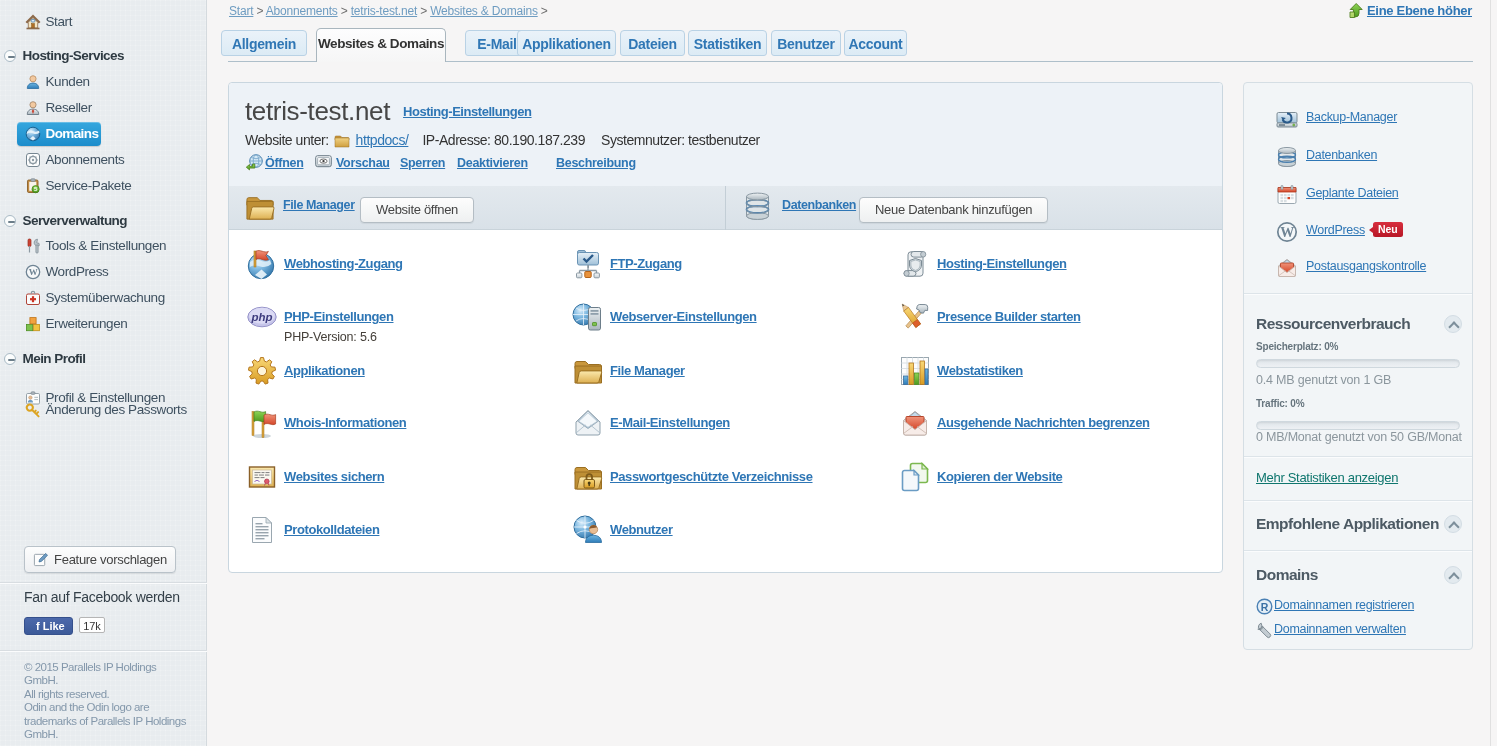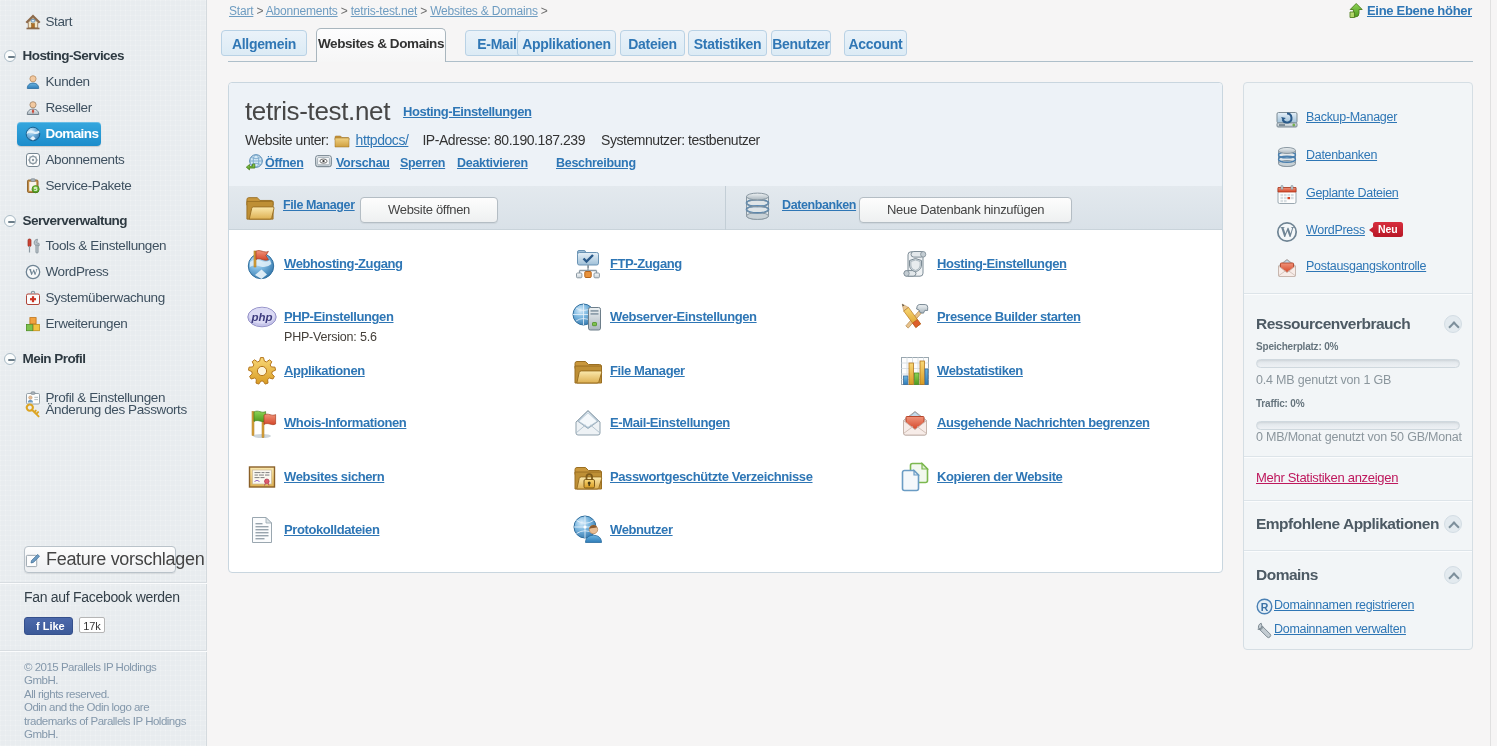--- a/index.html
+++ b/index.html
@@ -21,21 +21,21 @@
 .snav .ic { position:absolute; left:0; top:2px; width:16px; height:16px; }
 .snav .ic svg { display:block; }
 .snav .lb { margin-left:20.5px; }
 .group { font-weight:bold; color:#2e3a42; font-size:13.5px; letter-spacing:-0.55px; }
 .selbox { position:absolute; left:17px; top:122px; width:84px; height:24px; border-radius:4px;
   background:linear-gradient(#36a7de,#1b8ccb); box-shadow:inset 0 1px 0 rgba(255,255,255,.25), 0 1px 1px rgba(0,0,0,.15); }
 .minus { width:12px; height:12px; border-radius:50%; background:#fbfdfd; border:1px solid #a9bac5; position:absolute; }
 .minus:after { content:""; position:absolute; left:2.5px; top:5px; width:7px; height:2px; background:#6b7d89; border-radius:1px; }
 
 #featbtn { position:absolute; left:24px; top:546px; width:152px; height:27px; border:1px solid #b9c2c9; border-radius:4px;
-  background:linear-gradient(#fdfdfd,#eef0f2); box-shadow:0 1px 1px rgba(0,0,0,.08); color:#444; font-size:18px; letter-spacing:-0.3px;
+  background:linear-gradient(#fdfdfd,#eef0f2); box-shadow:0 1px 1px rgba(0,0,0,.08); color:#444; font-size:13px; letter-spacing:-0.3px;
   line-height:25px; text-align:center; white-space:nowrap; }
 .sideline { position:absolute; left:0; width:207px; height:1px; background:#d8dde1; box-shadow:0 1px 0 #fbfcfd; }
 #fanlabel { position:absolute; left:24px; top:589px; color:#333f48; font-size:14px; letter-spacing:-0.3px; }
 #fblike { position:absolute; left:24px; top:617px; width:49px; height:18px; background:linear-gradient(#4c69ab,#3b5998); border-radius:3px; border:1px solid #35508c; color:#fff; font-weight:bold; font-size:11px; line-height:17px; }
 #fbcount { position:absolute; left:79px; top:617px; width:26px; height:16px; border:1px solid #b5b5b5; background:#fff; border-radius:2px; font-size:11px; color:#333; text-align:center; line-height:16px; }
 #copyright { position:absolute; left:24px; top:661px; width:180px; color:#8498ab; font-size:11.5px; line-height:13.4px; letter-spacing:-0.5px; white-space:nowrap; }
 
 
 #crumbs { position:absolute; left:229px; top:4px; font-size:12px; letter-spacing:-0.2px; color:#707070; }
 #crumbs a { color:#6e9cc1; }
@@ -56,21 +56,21 @@
   border:1px solid #c9d6df; border-radius:4px; }
 #phead { position:absolute; left:0; top:0; width:993px; height:103px; background:#edf2f7; border-radius:4px 4px 0 0; }
 #ptool { position:absolute; left:0; top:103px; width:993px; height:44px; background:linear-gradient(#e3e9ee,#d9e1e8); border-bottom:1px solid #c9d3da; }
 #ptool .vsep { position:absolute; left:496px; top:0; width:1px; height:44px; background:#c3ced6; }
 #title { position:absolute; left:16px; top:13px; font-size:26px; letter-spacing:-0.35px; color:#474747; }
 #title a { font-size:13px; letter-spacing:-0.45px; font-weight:bold; margin-left:13px; vertical-align:4px; }
 #inforow { position:absolute; left:16px; top:49px; font-size:14px; letter-spacing:-0.45px; color:#333; }
 #linkrow { position:absolute; left:16px; top:73px; width:700px; height:18px; font-size:12.5px; letter-spacing:-0.3px; font-weight:bold; }
 #linkrow .lic { display:inline-block; vertical-align:-4px; margin-right:4px; }
 .btn { display:inline-block; white-space:nowrap; height:26px; border:1px solid #b4bdc4; border-radius:4px; background:linear-gradient(#fdfdfd,#eef0f1);
-  color:#444; font-size:13px; letter-spacing:-0.3px; line-height:24px; padding:0 27px; box-shadow:0 1px 1px rgba(0,0,0,.06); }
+  color:#444; font-size:13px; letter-spacing:-0.3px; line-height:24px; padding:0 15px; box-shadow:0 1px 1px rgba(0,0,0,.06); }
 
 
 .gitem { position:absolute; }
 .gitem svg { position:absolute; left:0; top:-4px; }
 .gitem .gt { position:absolute; left:38px; top:4px; font-weight:bold; font-size:13px; letter-spacing:-0.4px; white-space:nowrap; }
 .gitem .sub { position:absolute; left:38px; top:25px; font-size:12.5px; letter-spacing:-0.2px; color:#45403a; font-weight:normal; white-space:nowrap; }
 
 
 #rpanel { position:absolute; left:1243px; top:82px; width:230px; height:568px; background:#f2f5f7;
   border:1px solid #d5dee4; border-radius:4px; }
@@ -255,21 +255,21 @@
       <path d="M1 9 h4.5 v5.5 h-4.5z" fill="#b5d96a" stroke="#4e7d1e" stroke-width="0.9" opacity="0.95"></path>
     </svg><a href="#">Eine Ebene höher</a></div>
 
 <div id="tabline"></div>
 <div class="tab" style="left:221px; width:86px;">Allgemein</div>
 <div id="tabactive">Websites &amp; Domains</div>
 <div class="tab" style="left:465px; width:64px;">E-Mail</div>
 <div class="tab" style="left:517px; width:99px;">Applikationen</div>
 <div class="tab" style="left:620px; width:65px;">Dateien</div>
 <div class="tab" style="left:688px; width:79px;">Statistiken</div>
-<div class="tab" style="left:771px; width:60px;">Benutzer</div>
+<div class="tab" style="left:771px; width:70px;">Benutzer</div>
 <div class="tab" style="left:844px; width:63px;">Account</div>
 
 <div id="panel">
   <div id="phead"></div>
   <div id="ptool">
       <div class="vsep"></div>
     </div>
   <div id="title">tetris-test.net<a href="#">Hosting-Einstellungen</a></div>
   <div id="inforow">Website unter: <svg width="16" height="14" viewBox="0 0 32 28" style="vertical-align:-3px; margin:0 2px;">
         <path d="M2 6 a2 2 0 0 1 2-2 h9 l3 3 h12 a2 2 0 0 1 2 2 v3 H2z" fill="#c9973c" stroke="#9a6f22"></path>
@@ -559,21 +559,21 @@
   <div class="rdiv" style="top:210px;"></div>
   <div class="rhead" style="top:232px;">Ressourcenverbrauch</div>
   <div class="chev" style="top:232px;"></div>
   <div class="mlabel" style="top:258px;">Speicherplatz: 0%</div>
   <div class="meter" style="top:276px;"></div>
   <div class="mgray" style="top:290px;">0.4 MB genutzt von 1 GB</div>
   <div class="mlabel" style="top:315px;">Traffic: 0%</div>
   <div class="meter" style="top:338px;"></div>
   <div class="mgray" style="top:347px;">0 MB/Monat genutzt von 50 GB/Monat</div>
   <div class="rdiv" style="top:373px;"></div>
-  <div class="abs" style="left:12px; top:387px; font-size:13px; letter-spacing:-0.3px;"><a href="#" style="color:#be185d;">Mehr Statistiken anzeigen</a></div>
+  <div class="abs" style="left:12px; top:387px; font-size:13px; letter-spacing:-0.3px;"><a href="#" style="color:#0f766e;">Mehr Statistiken anzeigen</a></div>
   <div class="rdiv" style="top:417px;"></div>
   <div class="rhead" style="top:432px;">Empfohlene Applikationen</div>
   <div class="chev" style="top:432px;"></div>
   <div class="rdiv" style="top:467px;"></div>
   <div class="rhead" style="top:483px;">Domains</div>
   <div class="chev" style="top:483px;"></div>
   <div class="ritem" style="left:12px; top:511px;"><span class="ric"><svg width="17" height="17" viewBox="0 0 17 17" style="margin-top:2px;">
           <circle cx="8.5" cy="8.5" r="7.3" fill="#e4eef6" stroke="#4a80b4" stroke-width="1.4"></circle>
           <text x="8.5" y="12.6" text-anchor="middle" font-size="10.5" font-weight="bold" fill="#3a70a4" font-family="Liberation Sans">R</text>
         </svg></span><a class="t" href="#" style="margin-left:18px;">Domainnamen registrieren</a></div>

